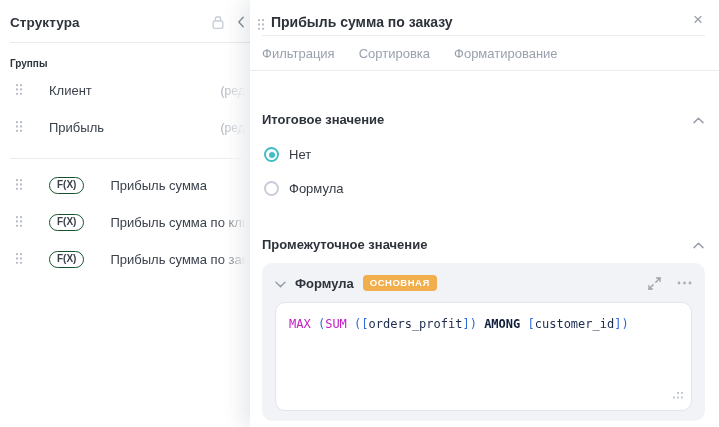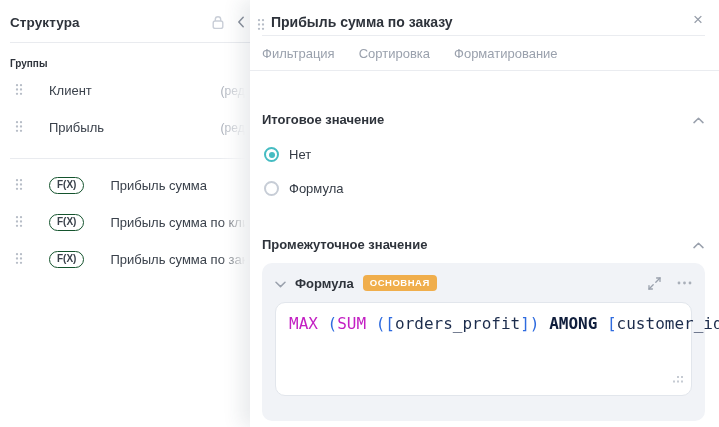--- a/index.html
+++ b/index.html
@@ -49,23 +49,23 @@
   .radio-label{font-size:13px;color:#333A44;}
 
   
   .card{margin:10px 14px 0 12px;background:#F1F3F7;border-radius:10px;box-sizing:border-box;
         padding:11px 13px 13px;height:158px;}
   .card-head{display:flex;align-items:center;gap:9px;}
   .card-title{font-size:13px;font-weight:700;color:#2E333B;}
   .badge{background:#F0AE4C;color:#fff;font-size:9.5px;font-weight:700;letter-spacing:.5px;
          padding:3px 7px 4px;border-radius:4px;line-height:1;}
   .card-actions{margin-left:auto;display:flex;align-items:center;gap:16px;}
-  .editor{margin-top:10px;background:#fff;border:1px solid #E2E6EC;border-radius:10px;height:94px;
+  .editor{margin-top:10px;background:#fff;border:1px solid #E2E6EC;border-radius:10px;height:109px;
           box-sizing:border-box;padding:13px 13px;position:relative;
-          font-family:"DejaVu Sans Mono","Liberation Mono",monospace;font-size:16px;}
+          font-family:"DejaVu Sans Mono","Liberation Mono",monospace;font-size:12px;}
   .code{white-space:pre;line-height:16px;}
   .tk-fn{color:#C320C3;}
   .tk-br{color:#2E6BDF;}
   .tk-id{color:#1C2C4C;}
   .tk-kw{color:#101E3C;font-weight:700;}
   .grip{position:absolute;right:7px;bottom:7px;cursor:nwse-resize;}
 
   .icon-btn{background:none;border:none;padding:0;cursor:pointer;line-height:0;}
 </style>
 </head>

